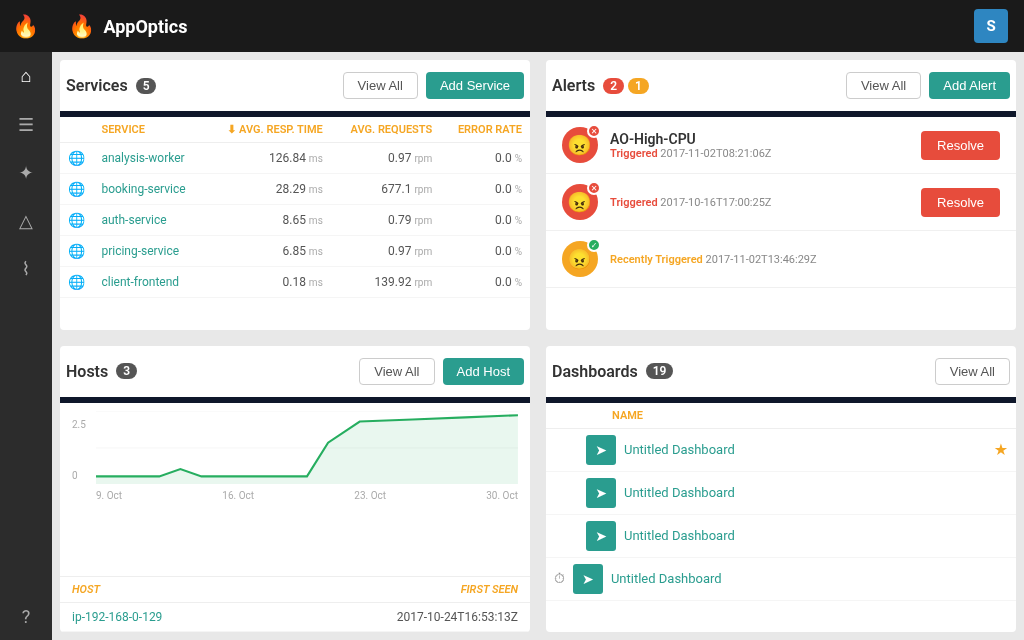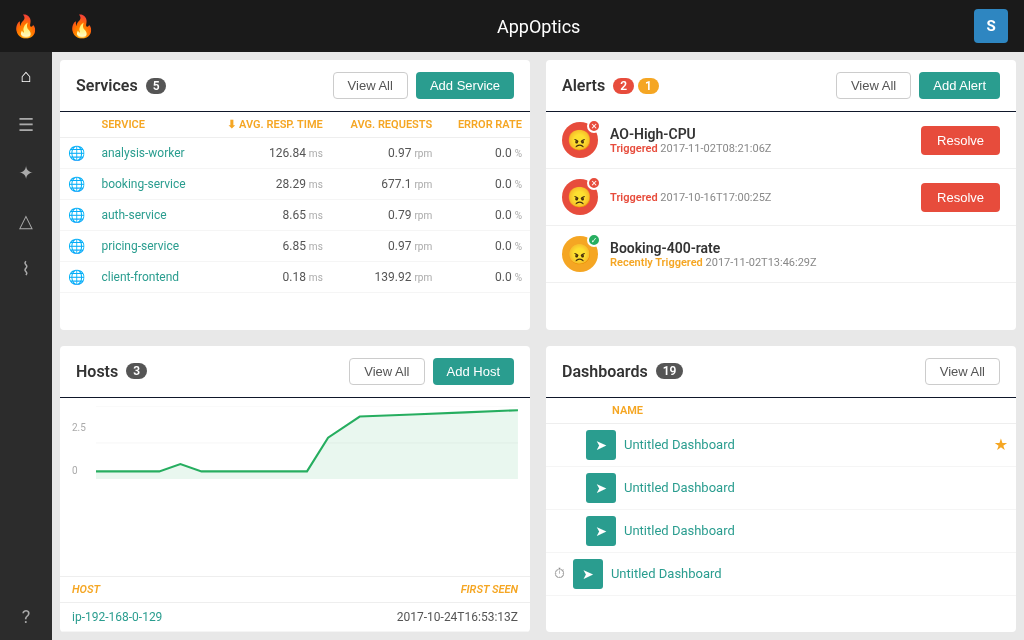--- a/index.html
+++ b/index.html
@@ -55,23 +55,22 @@
       flex-shrink: 0;
     }
     .topbar-logo {
       color: #f5a623;
       font-size: 22px;
       margin-right: 8px;
     }
     .topbar-title {
       color: #fff;
       font-size: 18px;
-      font-weight: 400;
+      font-weight: 700;
       flex: 1;
-      text-align: center;
     }
     .topbar-avatar {
       width: 34px;
       height: 34px;
       background: #2e86c1;
       border-radius: 4px;
       display: flex;
       align-items: center;
       justify-content: center;
       color: #fff;
@@ -95,22 +94,22 @@
       margin: 8px;
       border-radius: 4px;
       display: flex;
       flex-direction: column;
       overflow: hidden;
     }
 
     .panel-header {
       display: flex;
       align-items: center;
-      padding: 12px 16px;
-      border-bottom: 1px solid #0f172a;
+      padding: 12px 6px;
+      border-bottom: 6px solid #0f172a;
       flex-shrink: 0;
     }
     .panel-title {
       font-size: 16px;
       font-weight: 600;
       color: #333;
       margin-right: 8px;
     }
     .badge {
       background: #555;
@@ -241,21 +240,21 @@
     }
     .chart-area {
       padding: 8px 12px;
       flex: 1;
     }
     .chart-label { font-size: 11px; color: #888; margin-bottom: 4px; }
     .chart-container { position: relative; height: 90px; }
     .chart-y-labels {
       position: absolute;
       left: 0;
-      top: 16px;
+      top: 8px;
       bottom: 20px;
       display: flex;
       flex-direction: column;
       justify-content: space-between;
       font-size: 10px;
       color: #aaa;
     }
     .chart-svg {
       position: absolute;
       left: 24px;
@@ -461,21 +460,20 @@
         </div>
       </div>
       <button class="btn-resolve">Resolve</button>
     </div>
           <div class="alert-item">
       <div class="alert-face orange" style="background:#f5a623">
         <span style="font-size:20px">😠</span>
         <span class="check-badge">✓</span>
       </div>
       <div class="alert-info">
-        <div class="alert-name">Booking-400-rate</div>
         <div class="alert-status">
           <span class="label" style="color:#f5a623">Recently Triggered</span>
           <span class="time"> 2017-11-02T13:46:29Z</span>
         </div>
       </div>
 
     </div>
         </div>
     </div>
 
@@ -496,20 +494,26 @@
           </div>
           <svg class="chart-svg" viewBox="0 0 400 70" preserveAspectRatio="none">
             <line x1="0" y1="0" x2="400" y2="0" stroke="#eee" stroke-width="0.5"></line>
             <line x1="0" y1="35" x2="400" y2="35" stroke="#eee" stroke-width="0.5"></line>
             <line x1="0" y1="70" x2="400" y2="70" stroke="#eee" stroke-width="0.5"></line>
 
             <polyline points="0,62 60,62 80,55 100,62 150,62 200,62 220,30 250,10 300,8 350,6 400,4" fill="none" stroke="#27ae60" stroke-width="2"></polyline>
 
             <polygon points="0,62 60,62 80,55 100,62 150,62 200,62 220,30 250,10 300,8 350,6 400,4 400,70 0,70" fill="rgba(39,174,96,0.1)"></polygon>
           </svg>
+          <div class="chart-x-labels">
+            <span>9. Oct</span>
+            <span>16. Oct</span>
+            <span>23. Oct</span>
+            <span>30. Oct</span>
+          </div>
         </div>
       </div>
       <div class="hosts-table-header">
         <span class="hosts-table-col">HOST</span>
         <span class="hosts-table-col right">FIRST SEEN</span>
       </div>
       <div id="hosts-rows">
           <div class="hosts-table-row">
       <span class="hosts-table-cell">ip-192-168-0-129</span>
       <span class="hosts-table-cell right">2017-10-24T16:53:13Z</span>

